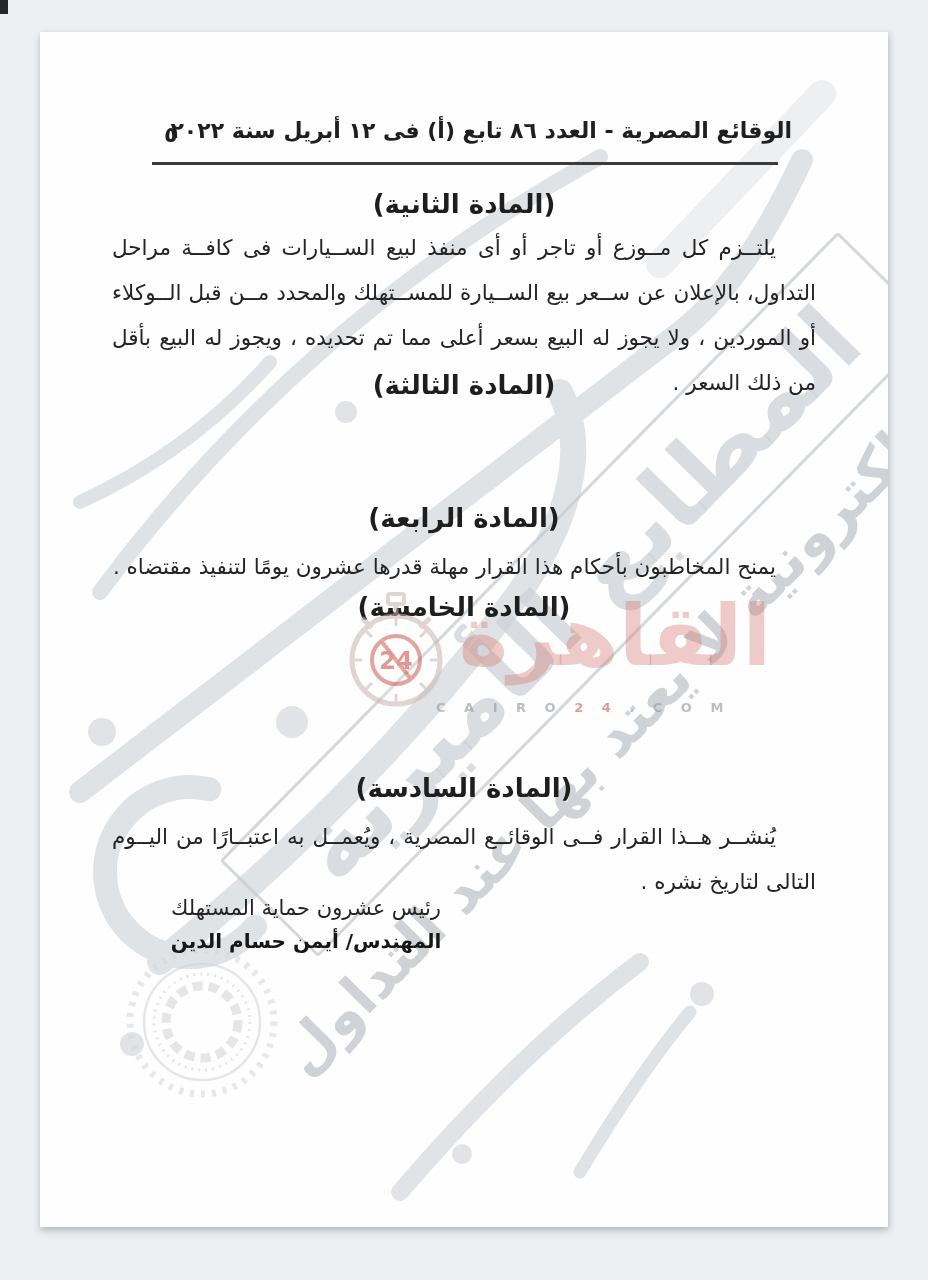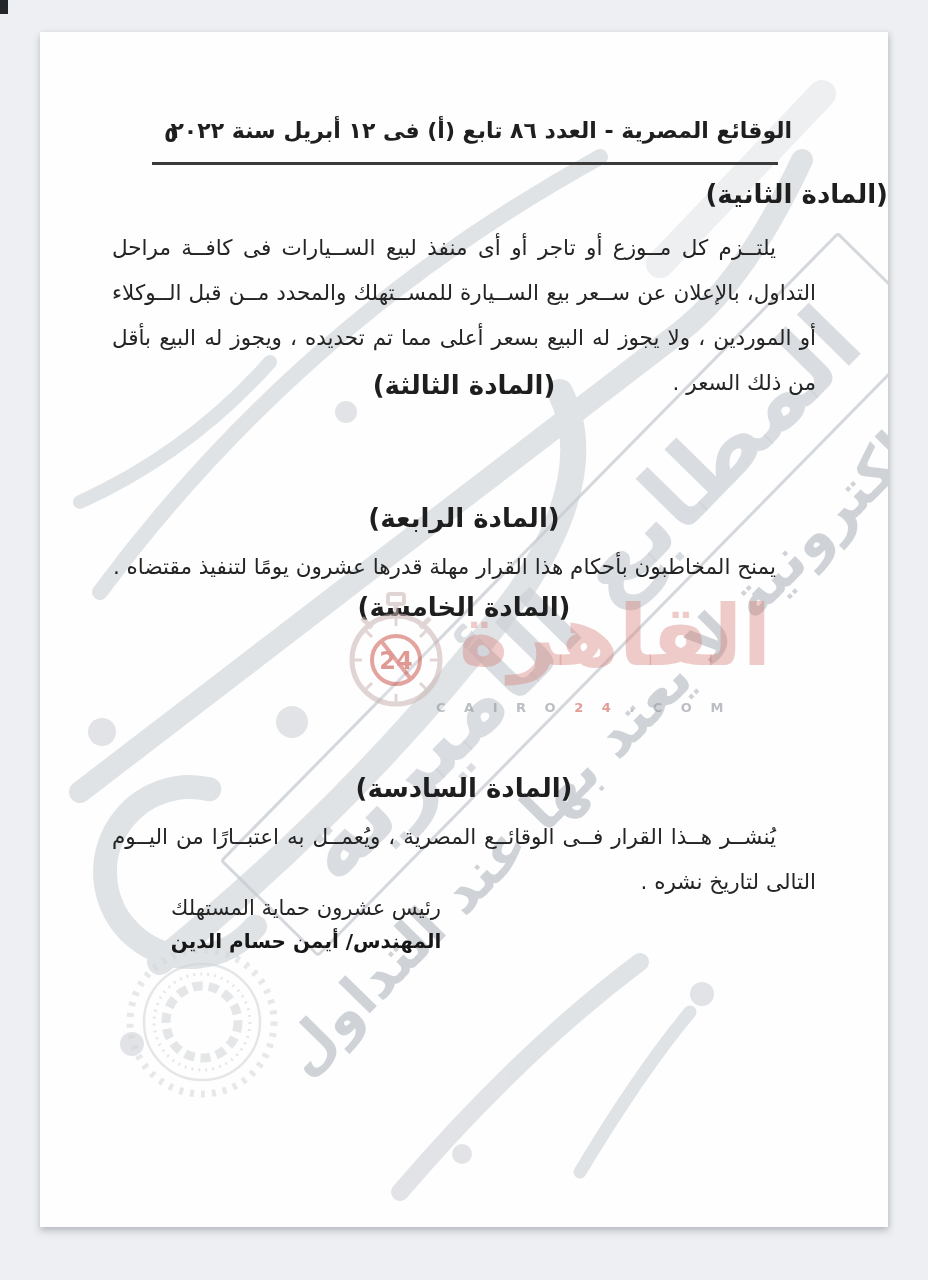--- a/index.html
+++ b/index.html
@@ -49,21 +49,21 @@
   .art-title{
     position:absolute;left:0;width:100%;text-align:center;
     font-size:26px;font-weight:bold;color:#1e1e1e;letter-spacing:0;
   }
   .art-body{
     position:absolute;left:72px;right:72px;
     font-size:21.5px;line-height:45px;color:#242424;
     text-align:justify;text-indent:40px;font-weight:500;
   }
   .one-line{text-align:right;}
-  #a2t{top:147px;text-align:right;} #a2b{top:193px;}
+  #a2t{top:157px;} #a2b{top:193px;}
   #a3t{top:338px;} #a3b{top:381px;}
   #a4t{top:471px;} #a4b{top:512px;}
   #a5t{top:560px;} #a5b{top:602px;}
   #a6t{top:741px;} #a6b{top:782px;}
   .signature{
     position:absolute;top:864px;left:88px;width:356px;text-align:center;
   }
   .sig-title{font-size:21px;color:#242424;font-weight:500;}
   .sig-name{margin-top:9px;font-size:20px;font-weight:bold;color:#171717;}
   

